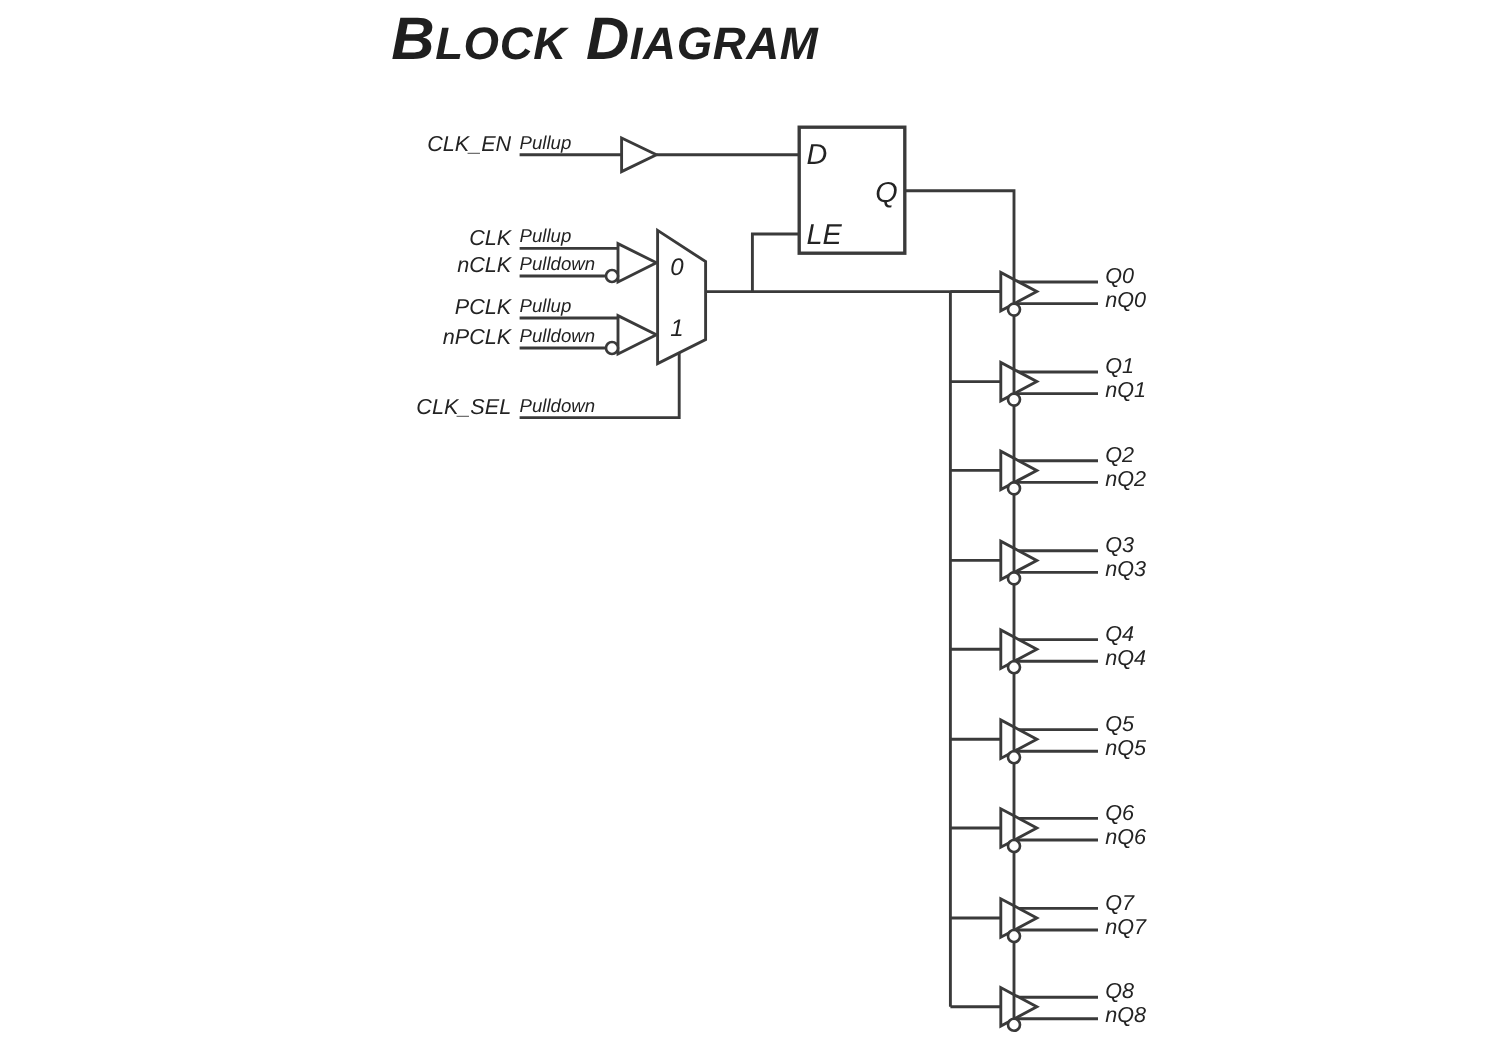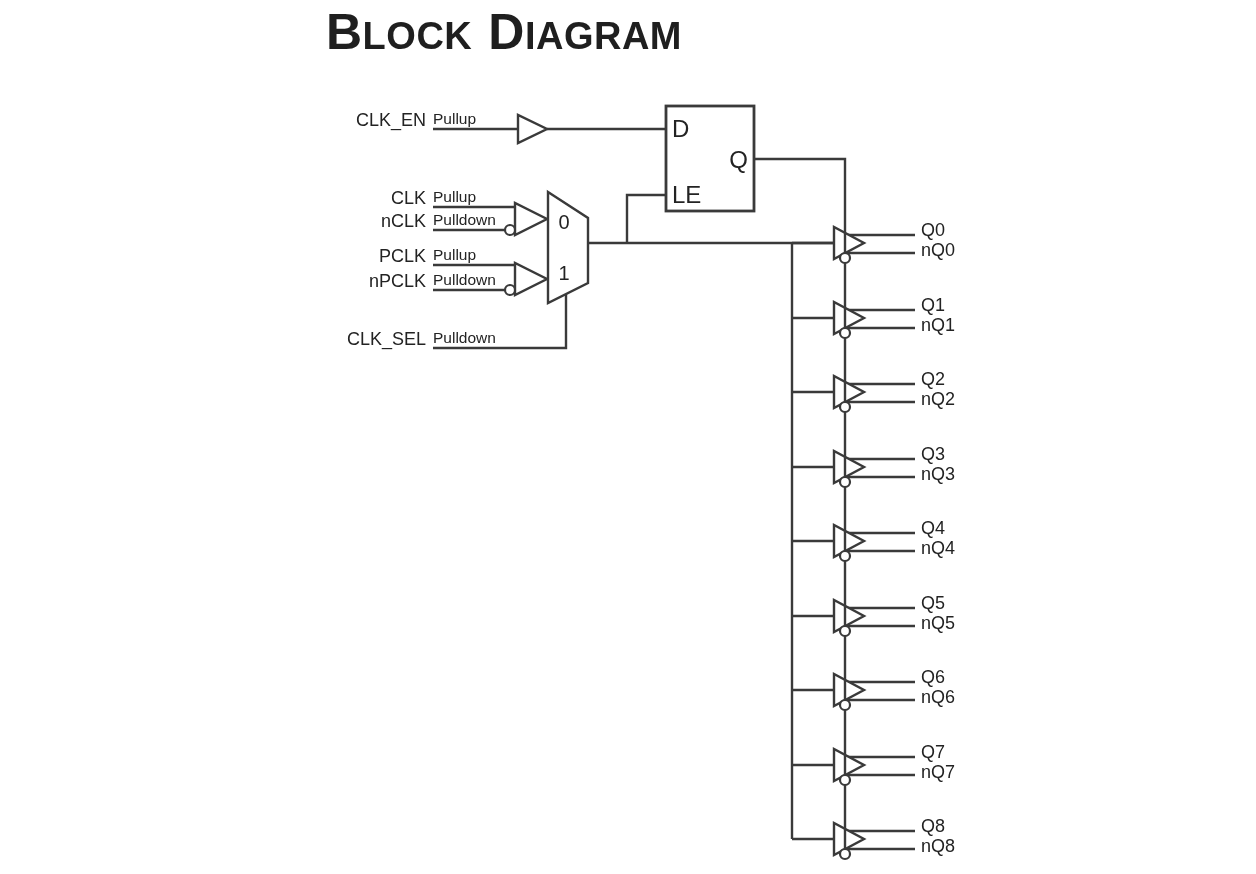--- a/index.html
+++ b/index.html
@@ -3,20 +3,21 @@
 <meta charset="utf-8">
 <style>
   html, body { margin: 0; padding: 0; background: #ffffff; }
   .page {
     position: relative;
     width: 1256px;
     height: 874px;
     background: #ffffff;
     overflow: hidden;
     font-family: "Liberation Sans", sans-serif;
+    font-style: italic;
   }
   .title {
     position: absolute;
     left: 326px;
     top: 6px;
     line-height: 52px;
     font-weight: bold;
     color: #1f1f1f;
     letter-spacing: 0.5px;
     white-space: nowrap;

